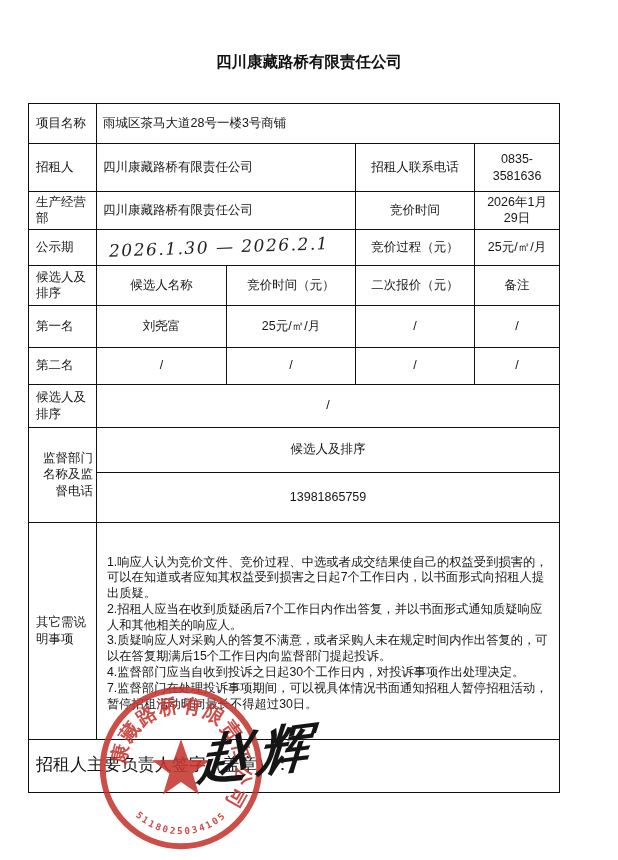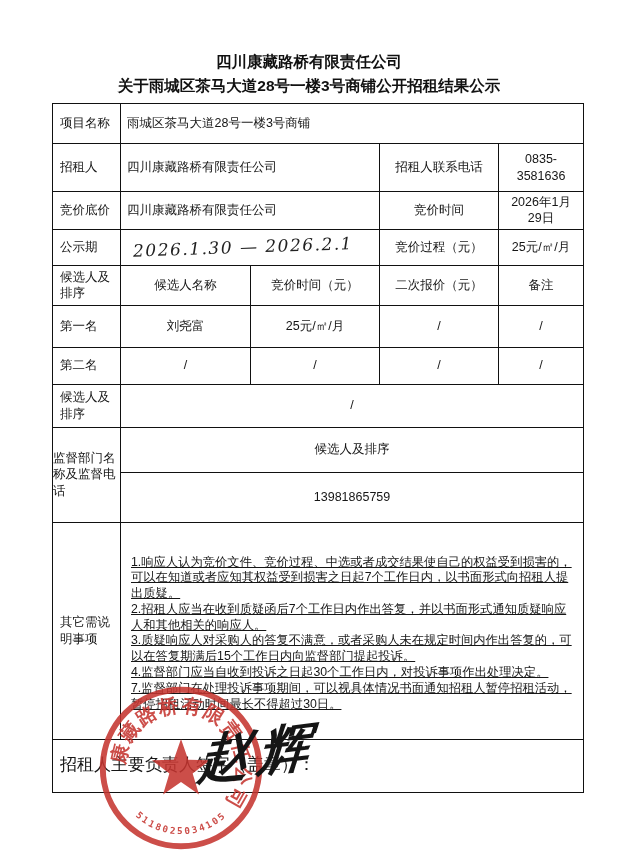--- a/index.html
+++ b/index.html
@@ -6,33 +6,33 @@
   body{
     width:618px;height:860px;background:#ffffff;position:relative;
     font-family:"Liberation Sans","DejaVu Sans",sans-serif;
     color:#1a1a1a;overflow:hidden;
   }
   .doc-title{
     position:absolute;top:50px;left:0;width:618px;text-align:center;
     font-weight:bold;font-size:15.5px;line-height:24px;color:#111;
   }
   table.announcement{
-    position:absolute;left:52px;top:103px;width:531px;
+    position:absolute;left:28px;top:103px;width:531px;
     border-collapse:collapse;table-layout:fixed;font-size:12.5px;color:#161616;
   }
   td{
     border:1.6px solid #111;padding:2px 6px;vertical-align:middle;
     overflow:hidden;line-height:1.3;
   }
   td.c{text-align:center}
   td.lbl{text-align:left;padding-left:7px}
-  td.lbl-c{text-align:left;padding-left:0;padding-right:3px}
+  td.lbl-c{text-align:right;padding-left:8px;padding-right:3px}
   td.objection-cell{
     vertical-align:top;padding:32px 10px 4px 10px;
-    font-size:12.3px;line-height:15.8px;text-align:left;text-decoration:underline;
+    font-size:12.3px;line-height:15.8px;text-align:left;
   }
   .obj-item{margin:0}
   .handwriting-date{
     display:inline-block;font-family:"DejaVu Serif",serif;font-style:italic;
     font-size:17px;letter-spacing:1.5px;transform:rotate(-2deg);
     color:#222;padding-left:6px;font-weight:500;
   }
   .sign-row-cell{position:relative;text-align:left;padding-left:7px;font-size:17px}
   .signature{
     position:absolute;left:198px;top:718px;z-index:5;
@@ -43,21 +43,20 @@
   .seal{
     position:absolute;left:96px;top:683px;width:170px;height:170px;
     z-index:4;opacity:0.87;pointer-events:none;
   }
 </style>
 </head>
 <body>
 
 <div class="doc-title">
   <div>四川康藏路桥有限责任公司</div>
-  <div>关于雨城区茶马大道28号一楼3号商铺公开招租结果公示</div>
 </div>
 
 <table class="announcement">
   <colgroup>
     <col style="width:68px">
       <col style="width:130px">
       <col style="width:129px">
     <col style="width:119px">
       <col style="width:85px">
   </colgroup>
@@ -69,21 +68,21 @@
   </tr>
 
   <tr style="height:48px">
     <td class="lbl">招租人</td>
     <td colspan="2">四川康藏路桥有限责任公司</td>
     <td class="c">招租人联系电话</td>
     <td class="c">0835-3581636</td>
   </tr>
 
   <tr style="height:34px">
-    <td class="lbl">竞价底价</td>
+    <td class="lbl">生产经营部</td>
     <td colspan="2">四川康藏路桥有限责任公司</td>
     <td class="c">竞价时间</td>
     <td class="c">2026年1月29日</td>
   </tr>
 
   <tr style="height:36px">
     <td class="lbl">公示期</td>
     <td colspan="2">
       <span class="handwriting-date">2026.1.30 — 2026.2.1</span>
     </td>

